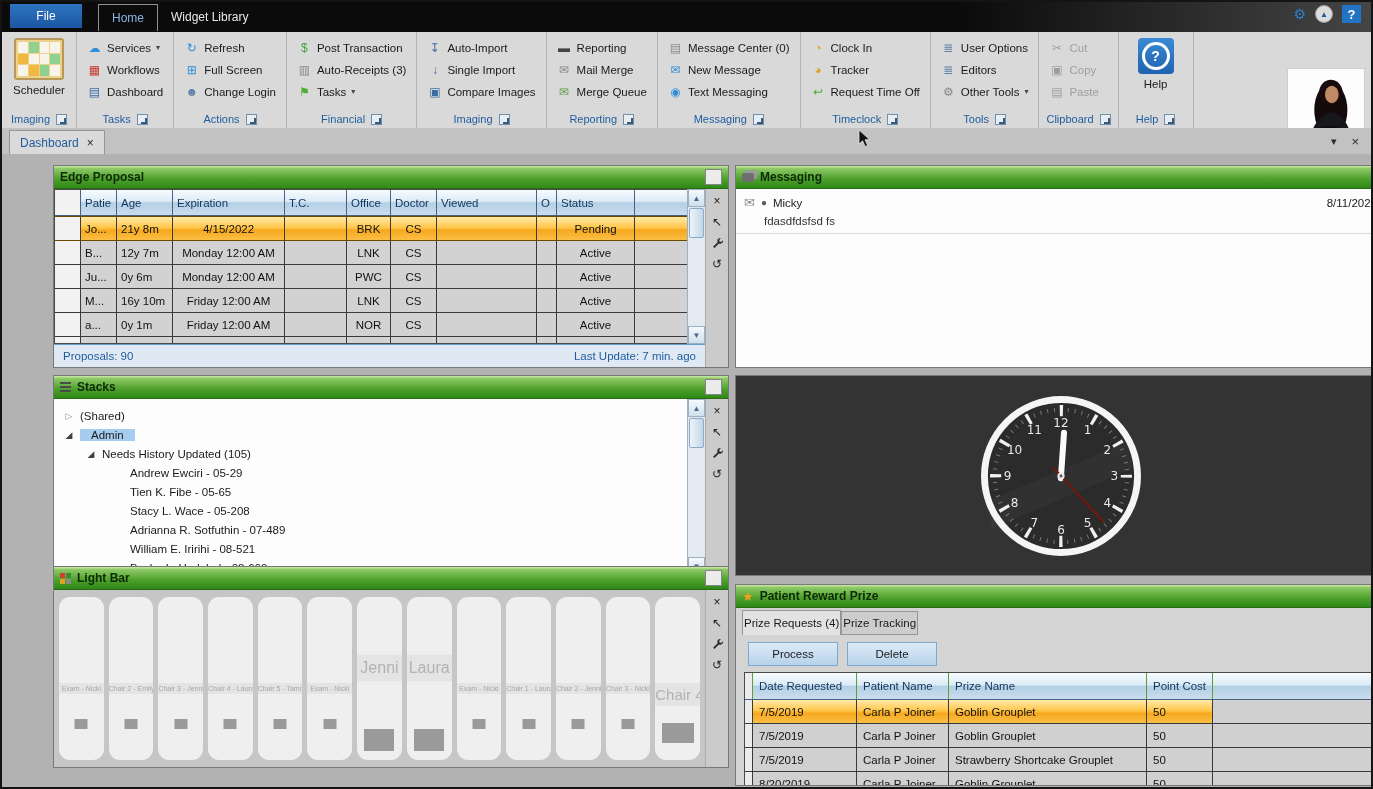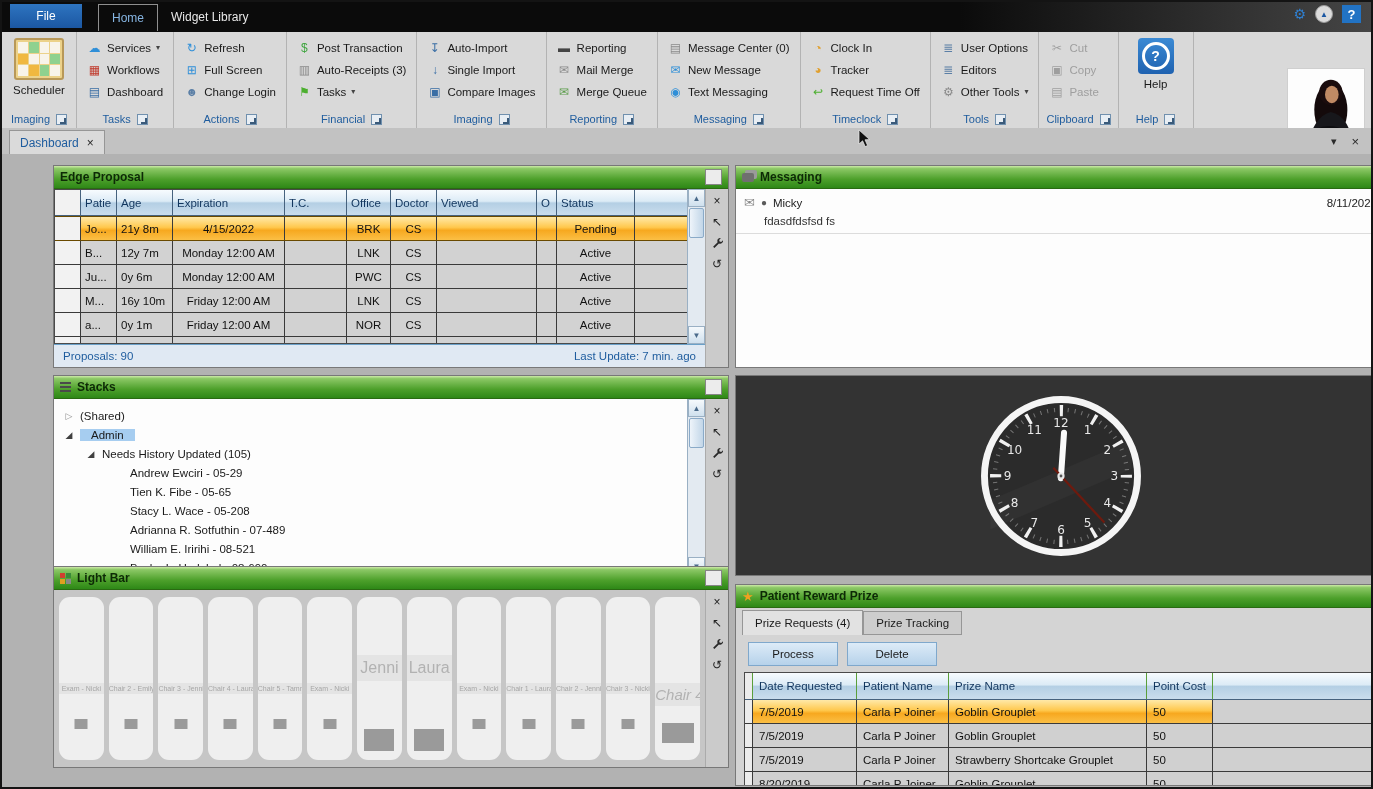--- a/index.html
+++ b/index.html
@@ -114,27 +114,27 @@
   .clockarea{position:absolute;inset:0;background:#333333;display:flex;align-items:center;justify-content:center;}
 
   
   .lbar{position:absolute;inset:0;background:#c6c6c6;display:flex;gap:5px;padding:7px 5px;box-sizing:border-box;}
   .chair{flex:1;background:#efefef;border-radius:11px;position:relative;min-width:0;}
   .clabel{position:absolute;left:0;right:0;top:86px;background:#e4e4e4;color:#a6a6a6;font-size:7px;
     text-align:center;padding:2px 0;white-space:nowrap;overflow:hidden;}
   .csq{position:absolute;left:50%;transform:translateX(-50%);top:122px;width:13px;height:10px;background:#9a9a9a;}
   .chair.lg .clabel{top:58px;font-size:16px;color:#b2b2b2;padding:4px 0;}
   .chair.lg .csq{top:132px;width:30px;height:22px;}
-  .chair.lg2 .clabel{top:86px;font-size:15px;color:#b2b2b2;padding:3px 0;font-style:italic;}
+  .chair.lg2 .clabel{top:86px;font-size:15px;color:#b2b2b2;padding:3px 0;}
   .chair.lg2 .csq{top:126px;width:32px;height:20px;}
 
   
   .prize{position:absolute;inset:0;background:#d4d4d4;padding:3px 6px;box-sizing:border-box;}
   .ptabs{display:flex;align-items:flex-end;height:24px;}
-  .ptab{height:22px;padding:0 12px;display:flex;align-items:center;font-size:11.5px;color:#1a1a1a;
+  .ptab{height:22px;padding:0 1px;display:flex;align-items:center;font-size:11.5px;color:#1a1a1a;
     border:1px solid #969696;background:#cdcdcd;cursor:default;}
   .ptab.active{background:#e2e2e2;border-bottom:none;height:24px;}
   .pbtns{display:flex;gap:9px;margin:7px 0 6px 6px;}
   .pbtn{width:88px;height:22px;background:linear-gradient(#ddebf7,#b6d2ea);border:1px solid #7fa8cc;
     display:flex;align-items:center;justify-content:center;font-size:11.5px;color:#1a1a1a;cursor:default;}
   .ptable{border:1px solid #4a4a4a;margin-left:2px;}
   .prow{display:grid;grid-template-columns:8px 104px 92px 198px 66px 1fr;height:23px;background:#d0d0d0;border-bottom:1px solid #3a3a3a;}
   .prow:last-child{border-bottom:none;}
   .prow.phead{height:26px;background:linear-gradient(#f7fbfe 0%,#dcebf6 45%,#b4cfe4 52%,#cadded 100%);border-bottom:1px solid #46627e;}
   .pcell{border-right:1px solid #3a3a3a;font-size:11.5px;color:#111;display:flex;align-items:center;

